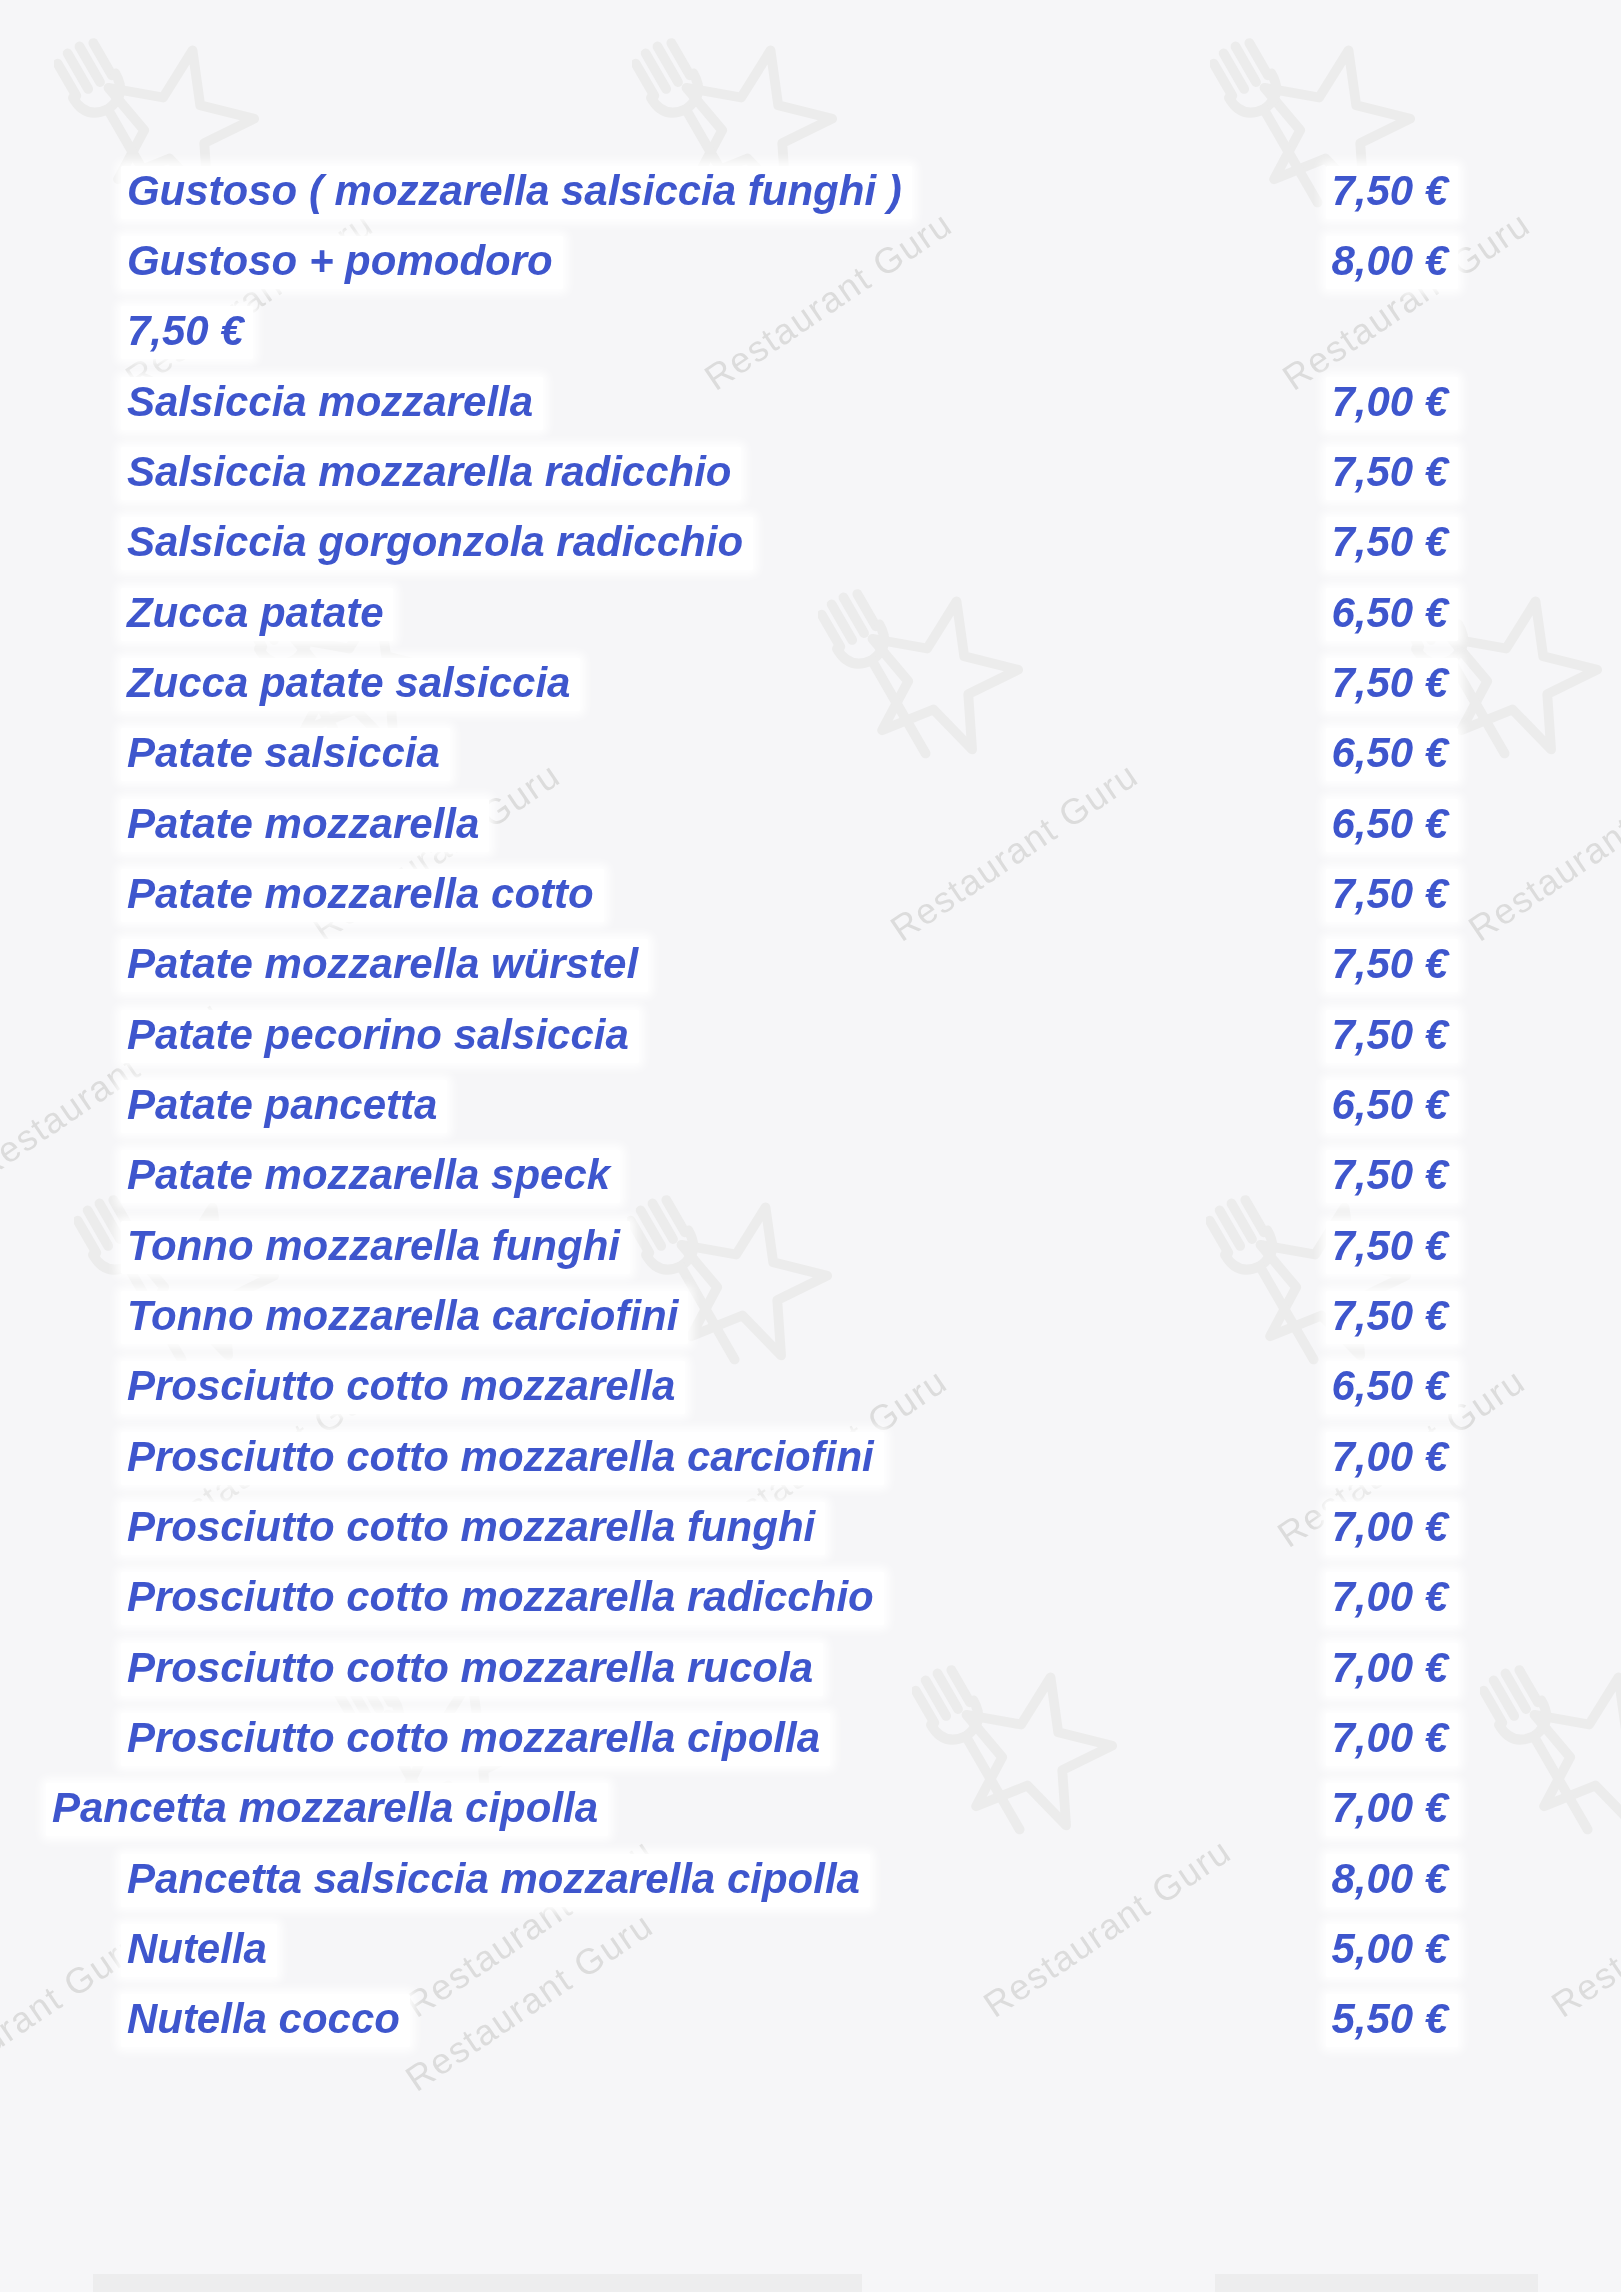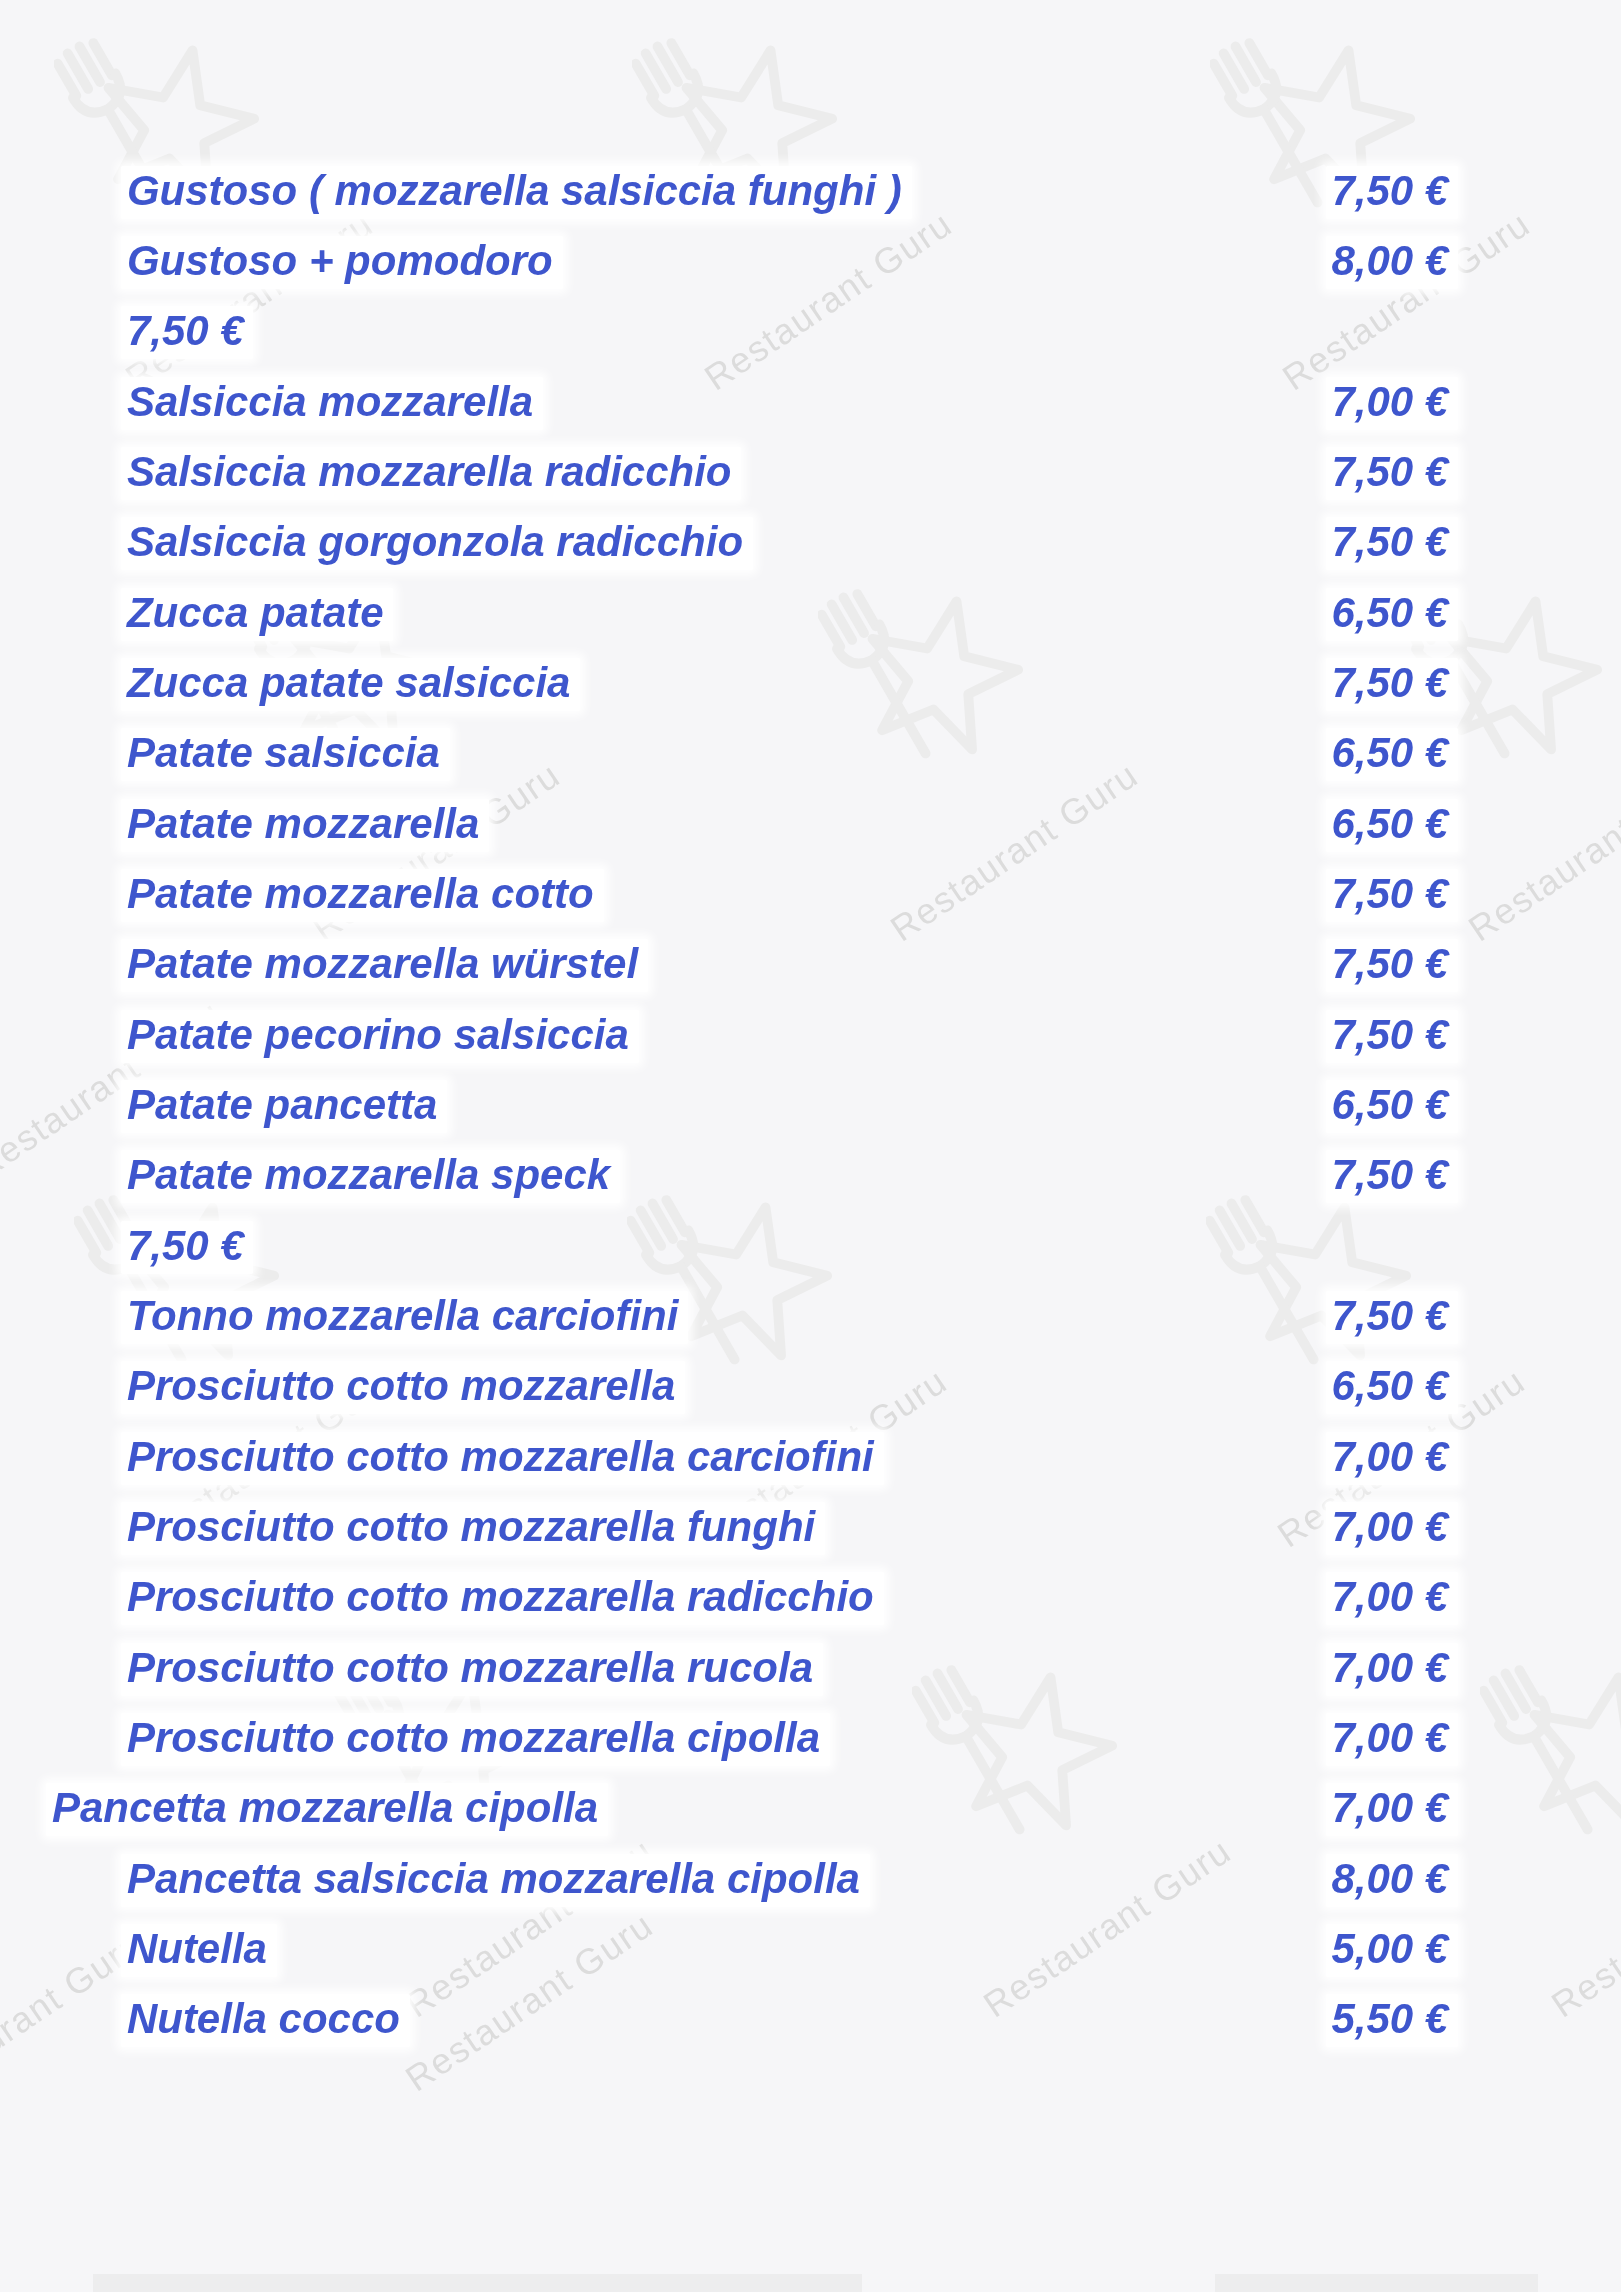--- a/index.html
+++ b/index.html
@@ -310,20 +310,21 @@
   </div>
       <div class="menu-row" style="top: 1071px;">
     <span class="item-name">Patate pancetta</span>
     <span class="item-price">6,50 €</span>
   </div>
       <div class="menu-row" style="top: 1141px;">
     <span class="item-name">Patate mozzarella speck</span>
     <span class="item-price">7,50 €</span>
   </div>
       <div class="menu-row" style="top: 1212px;">
+    <span class="item-name">Tonno mozzarella funghi</span>
     <span class="item-price">7,50 €</span>
   </div>
       <div class="menu-row" style="top: 1282px; gap: 11px;">
     <span class="item-name">Tonno mozzarella carciofini</span>
     <span class="item-price">7,50 €</span>
   </div>
       <div class="menu-row" style="top: 1352px;">
     <span class="item-name">Prosciutto cotto mozzarella</span>
     <span class="item-price">6,50 €</span>
   </div>

